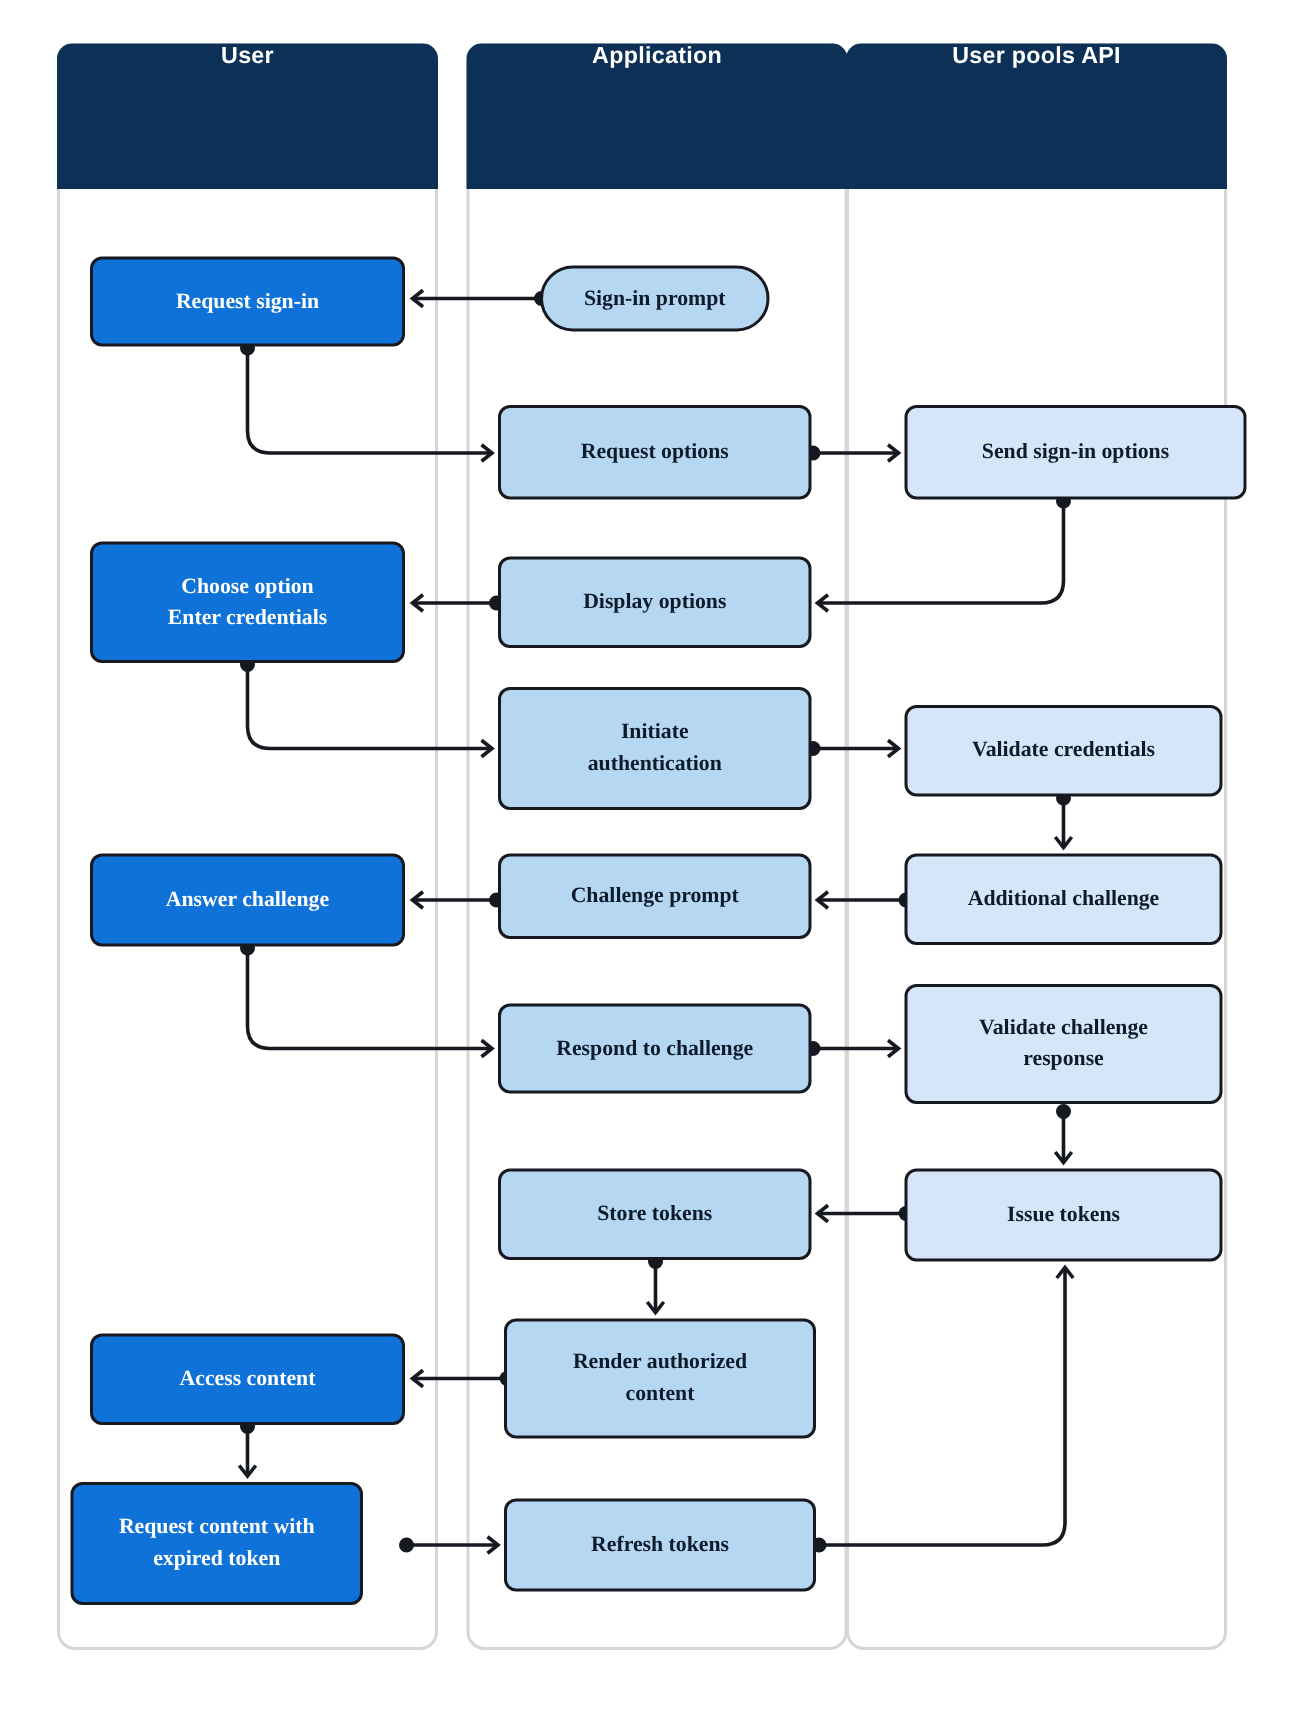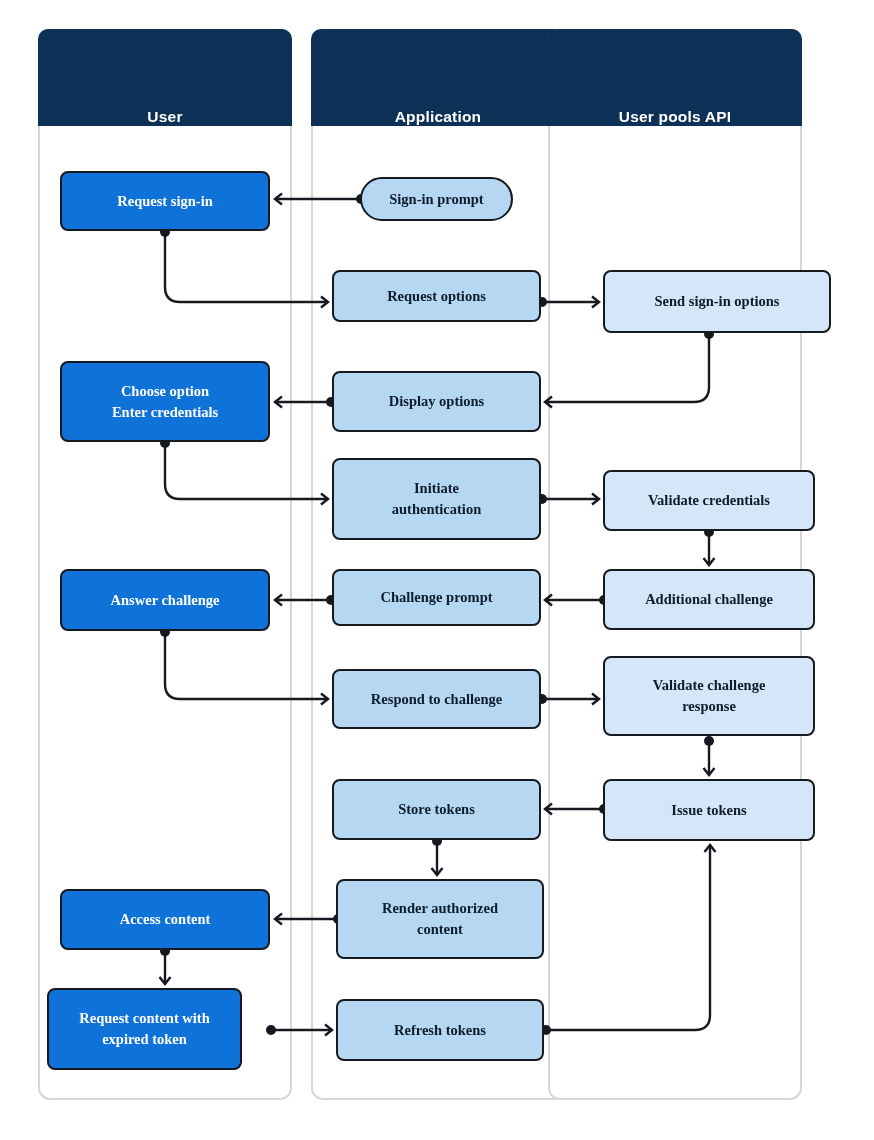--- a/index.html
+++ b/index.html
@@ -8,21 +8,21 @@
     font-family:"Liberation Sans","DejaVu Sans",sans-serif;overflow:hidden;
   }
   .lane{
     position:absolute;top:29px;height:1071px;width:254px;
     border:2px solid #d6d6d6;border-radius:12px;background:#ffffff;
     box-sizing:border-box;
   }
   .lane-header{
     position:absolute;left:-2px;top:-2px;width:254px;height:97px;
     background:#0d3156;border-radius:10px 10px 0 0;
-    display:flex;align-items:flex-end;justify-content:center;
+    display:flex;align-items:flex-start;justify-content:center;
     color:#ffffff;font-weight:bold;font-size:15.5px;letter-spacing:.2px;
   }
   .node{
     position:absolute;box-sizing:border-box;
     border:2.2px solid #16191f;border-radius:8px;
     display:flex;align-items:center;justify-content:center;text-align:center;
     font-weight:bold;font-size:14.5px;line-height:21px;padding:4px 10px;
     z-index:3;
   }
   .node .lbl{white-space:pre-line;font-family:Liberation Serif, serif;}
@@ -42,21 +42,21 @@
   <div class="lane" style="left:38px">
     <div class="lane-header">
       <span>User</span>
     </div>
   </div>
   <div class="lane" style="left:311px">
     <div class="lane-header">
       <span>Application</span>
     </div>
   </div>
-  <div class="lane" style="left:548px">
+  <div class="lane" style="left:564px">
     <div class="lane-header">
       <span>User pools API</span>
     </div>
   </div>
 
   <svg id="wires" width="874" height="1140" viewBox="0 0 874 1140">
     <defs>
       <marker id="arrow" markerUnits="userSpaceOnUse" markerWidth="18" markerHeight="18" refX="9" refY="9" orient="auto">
         <path d="M2,3.5 L9,9 L2,14.5" fill="none" stroke="#16191f" stroke-width="2.4"></path>
       </marker>
@@ -154,21 +154,21 @@
     <span class="lbl">Access content</span>
   </div>
   <div class="node user-node" style="left:47px;top:988px;width:195px;height:82px">
     <span class="lbl">Request content with
 expired token</span>
   </div>
 
   <div class="node app-node pill" style="left:360px;top:177px;width:153px;height:44px">
     <span class="lbl">Sign-in prompt</span>
   </div>
-  <div class="node app-node" style="left:332px;top:270px;width:209px;height:52px">
+  <div class="node app-node" style="left:332px;top:270px;width:209px;height:63px">
     <span class="lbl">Request options</span>
   </div>
   <div class="node app-node" style="left:332px;top:371px;width:209px;height:61px">
     <span class="lbl">Display options</span>
   </div>
   <div class="node app-node" style="left:332px;top:458px;width:209px;height:82px">
     <span class="lbl">Initiate
 authentication</span>
   </div>
   <div class="node app-node" style="left:332px;top:569px;width:209px;height:57px">

